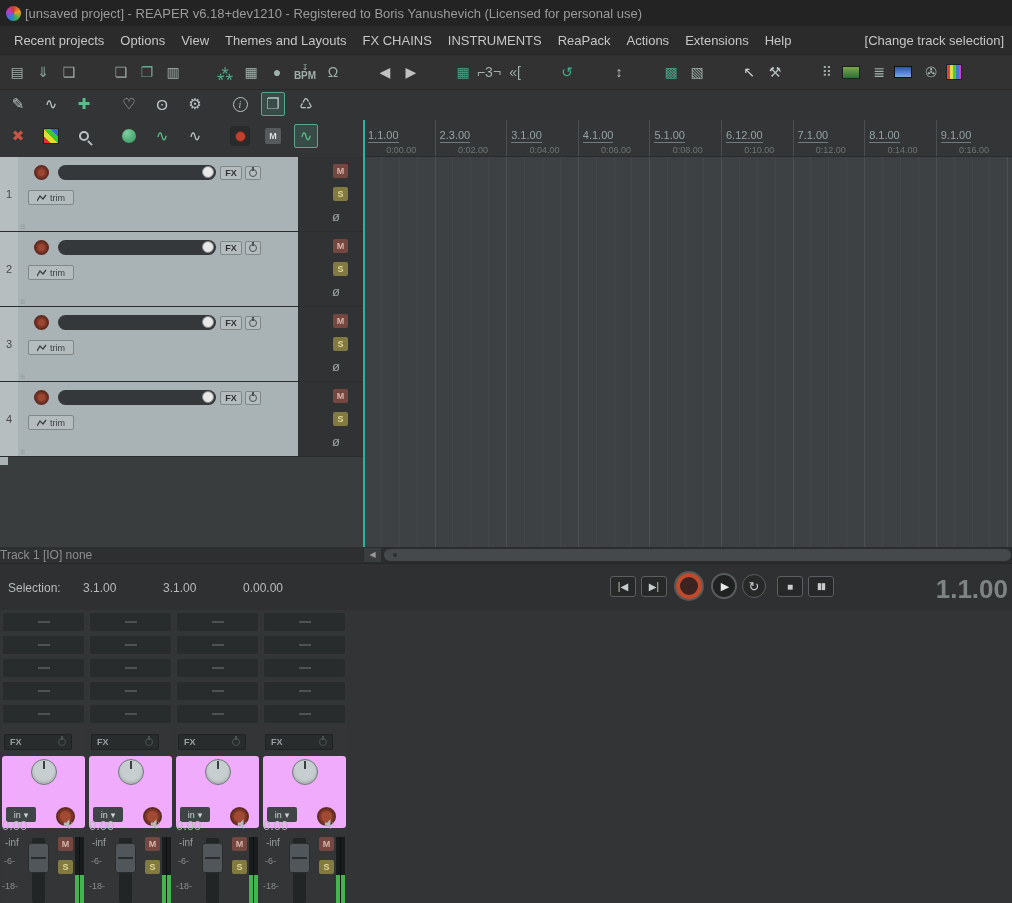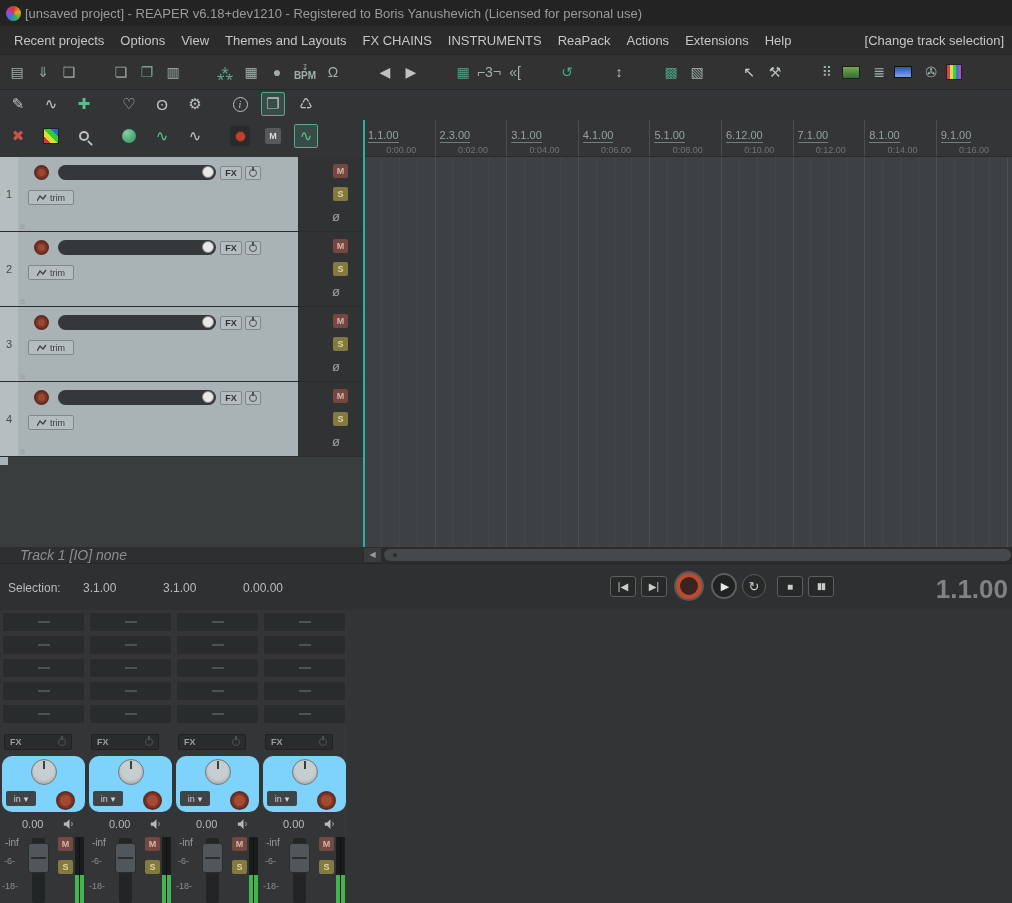--- a/index.html
+++ b/index.html
@@ -78,21 +78,21 @@
   .grip { position:absolute; left:2px; bottom:1px; font-size:6px; color:#8a9294; }
   .tright { position:absolute; left:298px; top:0; width:65px; height:74px; background:#303233; }
   .mbtn,.sbtn { position:absolute; left:35px; width:15px; height:14px; border-radius:2px; font-size:9px; font-weight:bold; display:flex; align-items:center; justify-content:center; }
   .mbtn { top:7px; background:#744840; color:#d8b4aa; }
   .sbtn { top:30px; background:#837a42; color:#e0d695; }
   .phase { position:absolute; left:34px; top:52px; font-size:13px; color:#9aa0a2; }
   .tcp-empty { position:absolute; left:0; top:457px; width:363px; height:90px; background:#3a3d3e; }
   .tcp-new-sliver { position:absolute; left:0; top:0; width:8px; height:8px; background:#a9b2b5; }
 
   
-  .status { position:absolute; left:0; top:547px; width:363px; height:16px; background:#2d2f30; color:#8b8f90; font-size:14px; line-height:16px; padding-left:20px;font-style:italic; }
+  .status { position:absolute; left:0; top:547px; width:363px; height:16px; background:#2d2f30; color:#8b8f90; font-size:12px; line-height:16px; padding-left:0; }
   .hscroll { position:absolute; left:363px; top:547px; width:649px; height:16px; background:#2a2c2d; display:flex; align-items:center; }
   .hscroll-btn { width:17px; height:14px; background:#3a3d3e; color:#9a9a9a; font-size:8px; text-align:center; line-height:14px; margin:0 3px 0 1px; flex:none; }
   .hscroll-thumb { flex:1; height:12px; margin-right:1px; background:#45494b; border-radius:6px; position:relative; }
   .thumb-dot { position:absolute; left:9px; top:4px; width:4px; height:4px; border-radius:50%; background:#2a2c2d; }
 
   
   .transport { position:absolute; left:0; top:563px; width:1012px; height:47px; background:#2e3031; border-top:1px solid #242627; }
   .sel-label { position:absolute; left:8px; top:17px; font-size:12px; color:#b8bcbd;text-align:center; }
   .sel-val { position:absolute; top:17px; font-size:12px; color:#b8bcbd; }
   .sel-v1 { left:83px; } .sel-v2 { left:163px; } .sel-v3 { left:243px; }
@@ -104,26 +104,26 @@
   .t-pause { letter-spacing:-1px; font-size:9px; }
   .t-pos { position:absolute; right:4px; top:10px; font-size:26px; font-weight:bold; color:#7e8384; }
 
   
   .mixer { position:absolute; left:1px; top:610px; display:flex; gap:2px; }
   .strip { position:relative; width:85px; height:293px; background:#333537; flex:none; }
   .slot { height:18px; margin:0 2px 5px 2px; background:#292c2d; border-radius:2px; position:relative; }
   .slot:first-child { margin-top:3px; }
   .slot-dash { position:absolute; left:50%; top:50%; width:12px; height:2px; margin:-1px 0 0 -6px; background:#4e5254; }
   .strip-fx { position:absolute; top:124px; left:3px; width:68px; height:16px; background:#292c2d; border:1px solid #1f2122; border-radius:2px; color:#9aa0a2; font-size:9px; font-weight:bold; padding:0 5px; display:flex; justify-content:space-between; align-items:center; }
-  .strip-pan { position:absolute; top:146px; left:1px; right:1px; height:56px; background:#7dd3fc; border-radius:10px; }
+  .strip-pan { position:absolute; top:146px; left:1px; right:1px; height:72px; background:#f0abfc; border-radius:3px; }
   .pan-knob { position:absolute; left:50%; top:3px; margin-left:-13px; width:26px; height:26px; border-radius:50%; background:#c7ced0; border:1px solid #6f7779; box-shadow:inset 0 -2px 3px rgba(0,0,0,0.15); }
   .pan-ptr { position:absolute; left:50%; top:1px; width:2px; height:8px; margin-left:-1px; background:#3a3f41; }
   .in-btn { position:absolute; left:4px; bottom:6px; width:30px; height:15px; background:#3f4446; border-radius:2px; color:#cdd3d4; font-size:9px; display:flex; align-items:center; justify-content:center; gap:3px; }
   .strip-recarm { position:absolute; right:10px; bottom:2px; width:19px; height:19px; border-radius:50%; background:#a34a33; border:2px solid #5f2b20; box-shadow:inset 0 0 0 2px #7c3628; }
-  .strip-vol { position:absolute; top:208px; left:21px; right:10px; color:#b6babb; font-size:11px; display:flex; justify-content:space-between; align-items:center; }
+  .strip-vol { position:absolute; top:208px; left:1px; right:10px; color:#b6babb; font-size:13px; display:flex; justify-content:space-between; align-items:flex-start; }
   .peak { position:absolute; left:4px; top:227px; font-size:10px; color:#989e9f; }
   .scale1 { position:absolute; left:3px; top:246px; font-size:9px; color:#8a9092; }
   .scale2 { position:absolute; left:1px; top:271px; font-size:9px; color:#8a9092; }
   .fader-track { position:absolute; left:31px; top:228px; width:13px; height:65px; background:#222526; border-radius:2px; }
   .fader-thumb { position:absolute; left:-4px; top:5px; width:21px; height:30px; background:#51565a; border:1px solid #2a2d2e; border-radius:3px; }
   .fader-line { position:absolute; left:2px; right:2px; top:50%; height:2px; margin-top:-1px; background:#2a2d2e; }
   .strip-m,.strip-s { position:absolute; left:57px; width:15px; height:14px; border-radius:2px; font-size:9px; font-weight:bold; display:flex; align-items:center; justify-content:center; }
   .strip-m { top:227px; background:#744840; color:#d8b4aa; }
   .strip-s { top:250px; background:#837a42; color:#e0d695; }
   .meter { position:absolute; right:2px; top:227px; bottom:0; width:9px; background:#191c1c; }

